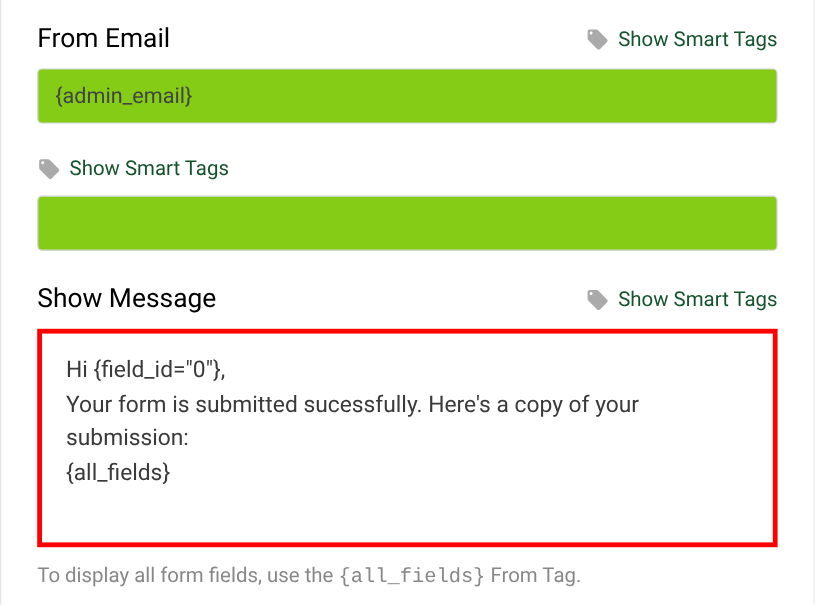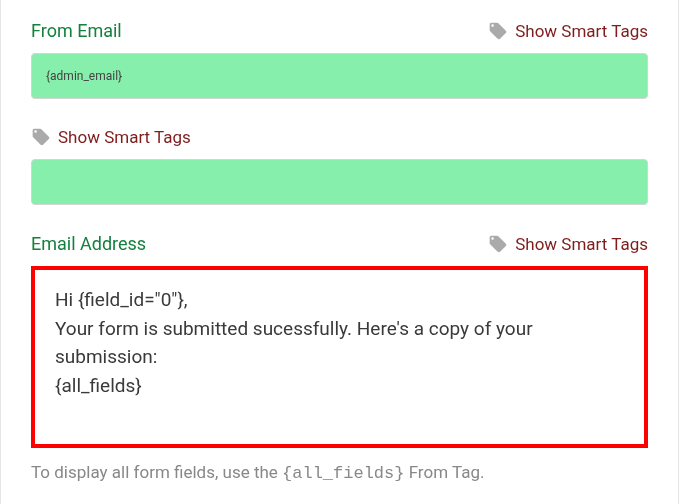--- a/index.html
+++ b/index.html
@@ -23,45 +23,45 @@
     .field-group.last {
       margin-bottom: 14px;
     }
     .label-row {
       display: flex;
       justify-content: space-between;
       align-items: center;
       margin-bottom: 12px;
     }
     .field-label {
-      font-size: 18px;
-      color: #15803d;
+      font-size: 22px;
+      color: #000000;
       font-weight: 400;
     }
     .smart-tags {
       display: flex;
       gap: 7px;
-      color: #7f1d1d;
+      color: #14532d;
       cursor: pointer;
       font-size: 17px;
     }
     .tag-icon-svg {
       width: 20px;
       height: 20px;
       fill: #aaa;
     }
     .text-input {
       width: 100%;
       padding: 11px 14px;
-      font-size: 12px;
+      font-size: 18px;
       border: 1px solid #d4d4d4;
       border-radius: 4px;
       color: #444;
       font-family: inherit;
-      background: #86efac;
+      background: #84cc16;
       height: 46px;
     }
     .message-box {
       width: 100%;
       border: 4px solid #ff0000;
       padding: 16px 20px 44px 20px;
       font-size: 19px;
       line-height: 1.5;
       color: #3a3a3a;
       font-family: inherit;
@@ -103,21 +103,21 @@
             <path d="M21.41 11.58l-9-9C12.05 2.22 11.55 2 11 2H4c-1.1 0-2 .9-2 2v7c0 .55.22 1.05.59 1.42l9 9c.36.36.86.58 1.41.58.55 0 1.05-.22 1.41-.59l7-7c.37-.36.59-.86.59-1.41 0-.55-.23-1.06-.59-1.42zM5.5 7C4.67 7 4 6.33 4 5.5S4.67 4 5.5 4 7 4.67 7 5.5 6.33 7 5.5 7z"></path>
           </svg>
         <span>Show Smart Tags</span>
       </div>
     </div>
     <input type="text" class="text-input" value="" style="">
   </div>
 
   <div class="field-group last">
     <div class="label-row">
-      <label class="field-label">Email Address</label>
+      <label class="field-label">Show Message</label>
       <div class="smart-tags">
         <svg class="tag-icon-svg" viewBox="0 0 24 24">
             <path d="M21.41 11.58l-9-9C12.05 2.22 11.55 2 11 2H4c-1.1 0-2 .9-2 2v7c0 .55.22 1.05.59 1.42l9 9c.36.36.86.58 1.41.58.55 0 1.05-.22 1.41-.59l7-7c.37-.36.59-.86.59-1.41 0-.55-.23-1.06-.59-1.42zM5.5 7C4.67 7 4 6.33 4 5.5S4.67 4 5.5 4 7 4.67 7 5.5 6.33 7 5.5 7z"></path>
           </svg>
         <span>Show Smart Tags</span>
       </div>
     </div>
     <div class="message-box" id="message-content">Hi {field_id="0"},<br>Your form is submitted sucessfully. Here's a copy of your submission:<br>{all_fields}</div>
   </div>
 

